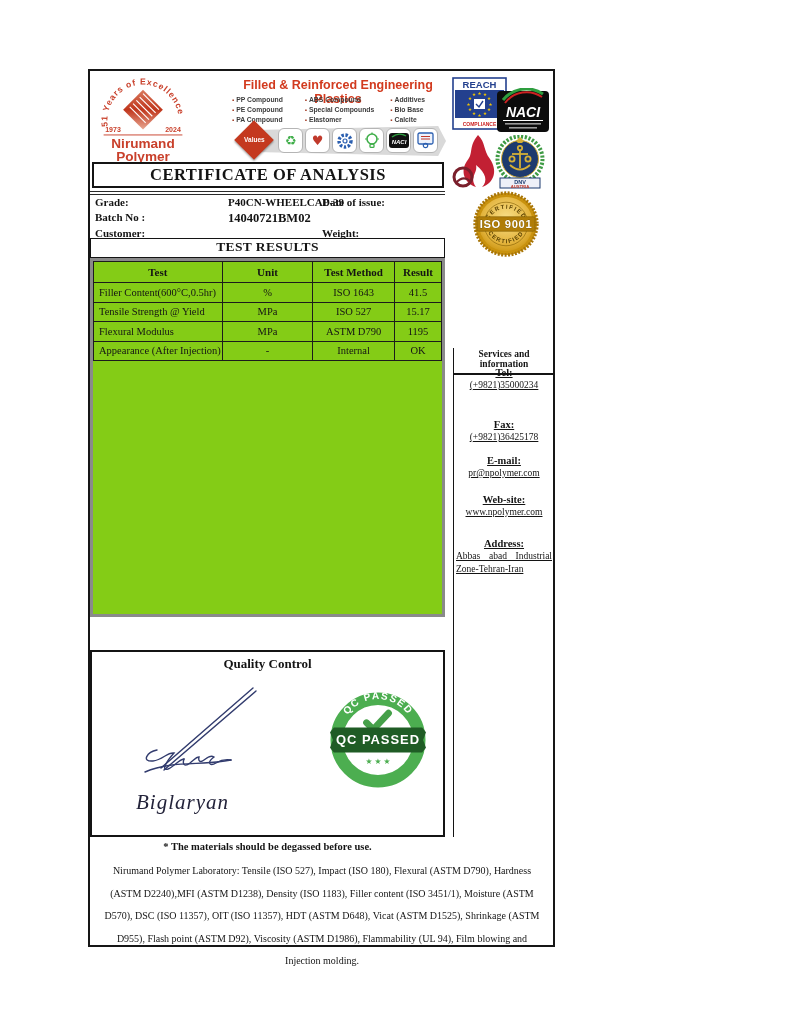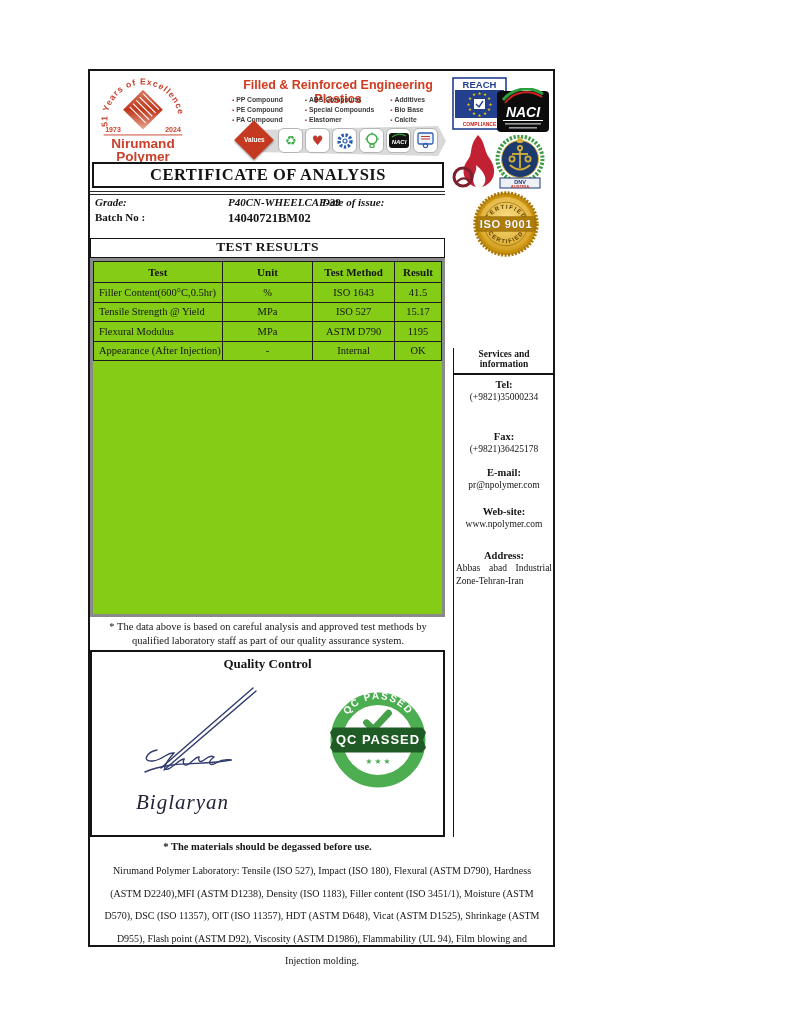--- a/index.html
+++ b/index.html
@@ -67,21 +67,21 @@
   .signer .cap { font-size:21px; }
 
   
   .degas { left:0; top:770px; width:355px; text-align:center; font-weight:bold; font-size:10.5px; }
   .labtext { left:12px; top:789px; width:440px; text-align:center; font-size:10px; line-height:22.5px; }
 
   
   .side-divider { left:363px; top:277px; height:489px; width:0; border-left:1.6px solid #141414; }
   .services-hdr { left:364px; top:278px; width:100px; text-align:center; font-weight:bold;
     font-size:9.5px; padding-bottom:4px; border-bottom:2.5px solid #141414; }
-  .contact-list { left:364px; top:300px; width:100px; text-align:center; }
+  .contact-list { left:364px; top:288px; width:100px; text-align:center;text-decoration:underline; }
   .contact { }
   .contact .clabel { font-weight:bold; font-size:10.5px; line-height:13px; }
   .contact .cvalue { font-size:9.5px; line-height:13px; }
   .contact:nth-child(1){ margin-top:7px; }
   .contact:nth-child(2){ margin-top:26px; }
   .contact:nth-child(3){ margin-top:10px; }
   .contact:nth-child(4){ margin-top:13px; }
   .contact:nth-child(5){ margin-top:18px; }
   .contact:nth-child(5) .cvalue { text-align:justify; padding:0 2px; }
 
@@ -174,28 +174,32 @@
               <path d="M4,4.5 h9 M4,7 h9" stroke="#c0392b" stroke-width="1"></path>
               <circle cx="8.5" cy="13.5" r="2.2" fill="none" stroke="#2b5fb0" stroke-width="1.2"></circle>
             </svg>
         </div>
       </div>
     </div>
 
     <div class="abs title-box">CERTIFICATE OF ANALYSIS</div>
     <div class="abs dbl-line"></div>
 
-    <div class="abs info-row" style="top:125px;font-style:italic;">
+    <div class="abs info-row" style="top:125px;">
       <span class="lab">Grade:</span>
       <span class="val">P40CN-WHEELCAP-39</span>
       <span class="lab2">Date of issue:</span>
     </div>
     <div class="abs info-row" style="top:140px;">
       <span class="lab">Batch No :</span>
       <span class="val batch-val">14040721BM02</span>
+    </div>
+    <div class="abs info-row" style="top:156px;">
+      <span class="lab">Customer:</span>
+      <span class="lab2">Weight:</span>
     </div>
 
     <div class="abs tr-box">TEST RESULTS</div>
 
     <div class="abs table-box">
       <table>
         <colgroup>
             <col style="width:37%">
             <col style="width:26%">
             <col style="width:23.5%">
@@ -231,21 +235,20 @@
             <tr>
               <td class="c-test">Appearance (After Injection)</td>
               <td>-</td>
               <td>Internal</td>
               <td>OK</td>
             </tr>
           </tbody>
       </table>
     </div>
 
-    <div class="abs footnote">* The data  above is based on careful analysis and approved test methods by qualified laboratory staff as part of our quality assurance system.</div>
 
     <div class="abs qc-box">
       <div class="qc-title">Quality Control</div>
 
       <svg class="abs" style="left:35px; top:20px;" width="150" height="112" viewBox="0 0 150 112">
         <g fill="none" stroke="#323c6e" stroke-width="1.4" stroke-linecap="round">
           <path d="M34,96 L126,16"></path>
           <path d="M37,98 L129,19"></path>
           <path d="M30,78 c-10,2 -16,12 -4,11 c10,-1 14,-9 21,-8 c-8,9 -13,18 -6,16 c6,-2 10,-9 16,-10"></path>
           <path d="M57,87 c-2,6 1,8 6,4 c4,-3 6,-6 9,-6 c-1,4 1,6 5,3 c4,-3 7,-5 10,-3 c-7,5 -5,10 2,6 c5,-3 10,-4 15,-3"></path>

